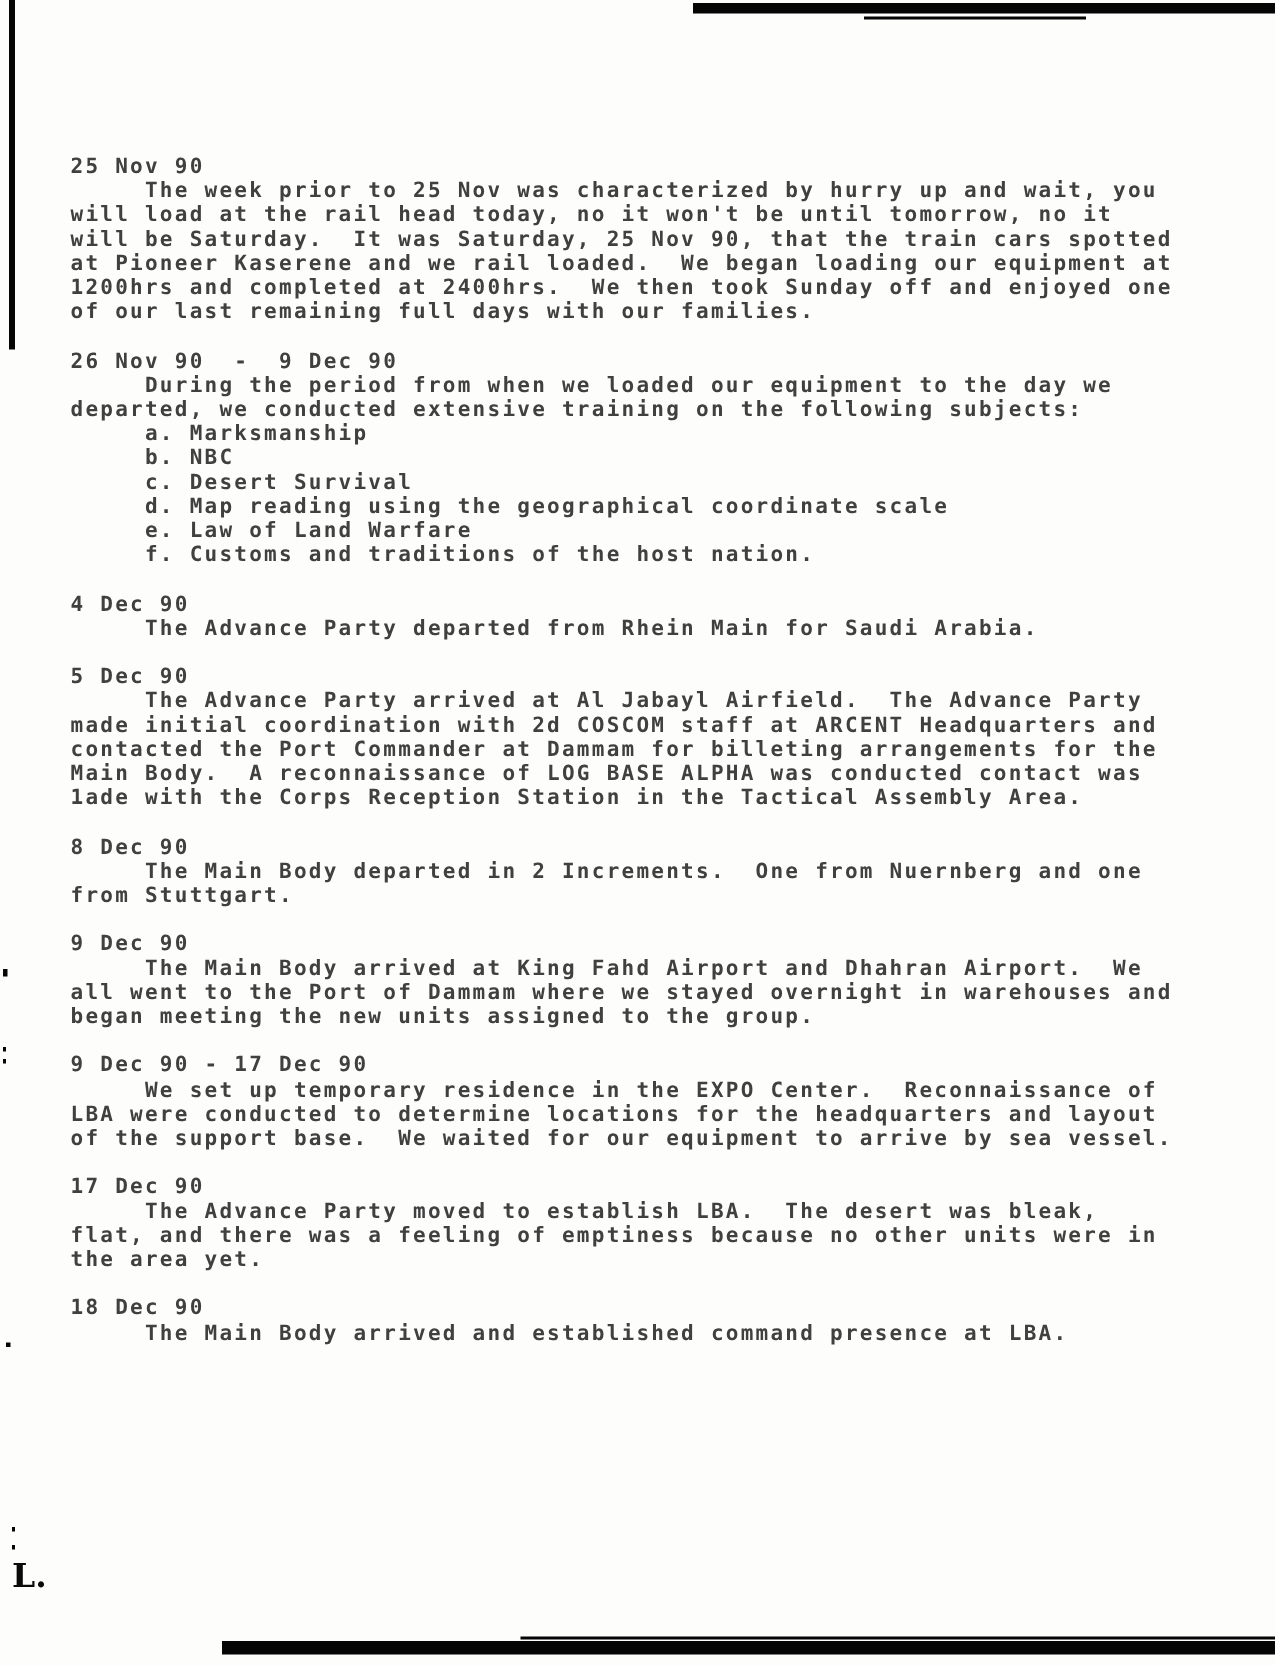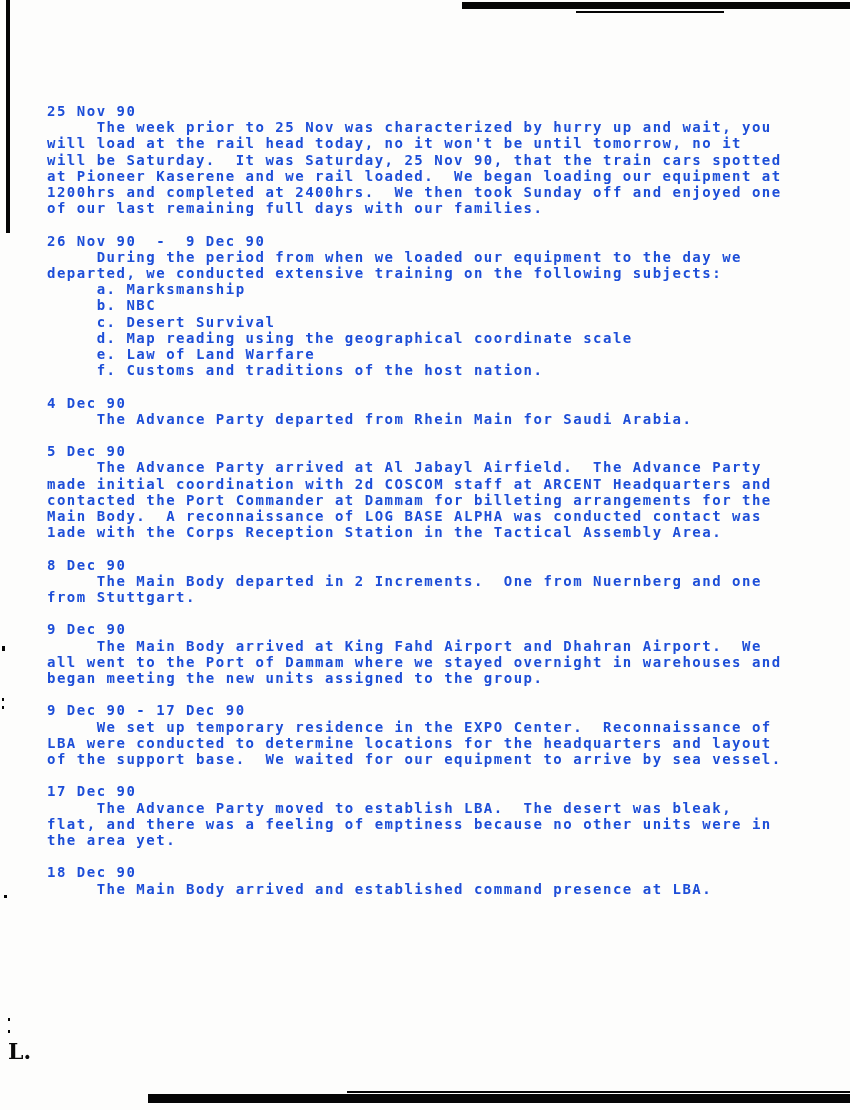--- a/index.html
+++ b/index.html
@@ -18,21 +18,21 @@
   
   .doc {
     position: absolute;
     left: 47px;
     top: 103px;
     width: 780px;
     font-size: 14px;
     font-weight: bold;
     line-height: 16.2px;
     letter-spacing: 1.5px;
-    color: #1d4ed8;
+    color: #404040;
     white-space: pre;
   }
   .section { margin-bottom: 16.2px; }
   .line { min-height: 16.2px; }
 
   
   .artifact { position: absolute; background: #050505; }
   .bar-left        { left: 6px;   top: 0;      width: 4px;   height: 233px; }
   .bar-top-thick   { left: 462px; top: 2px;    width: 388px; height: 7px; }
   .bar-top-thin    { left: 576px; top: 11px;   width: 148px; height: 2px; }

